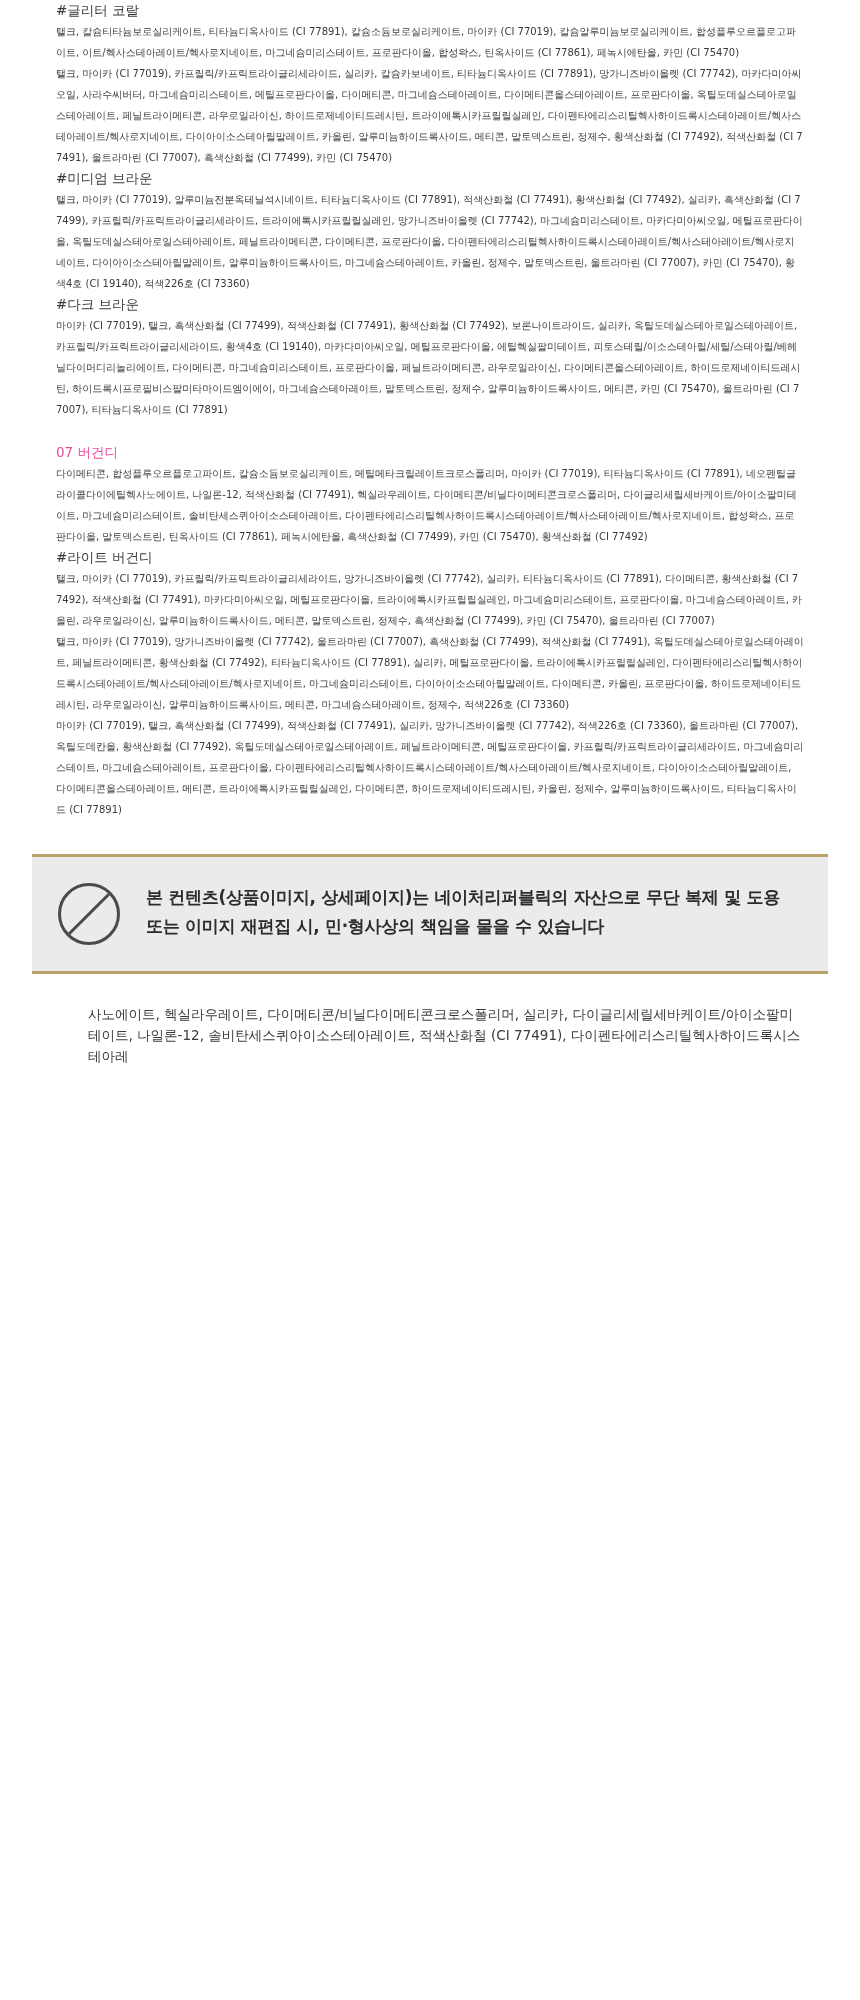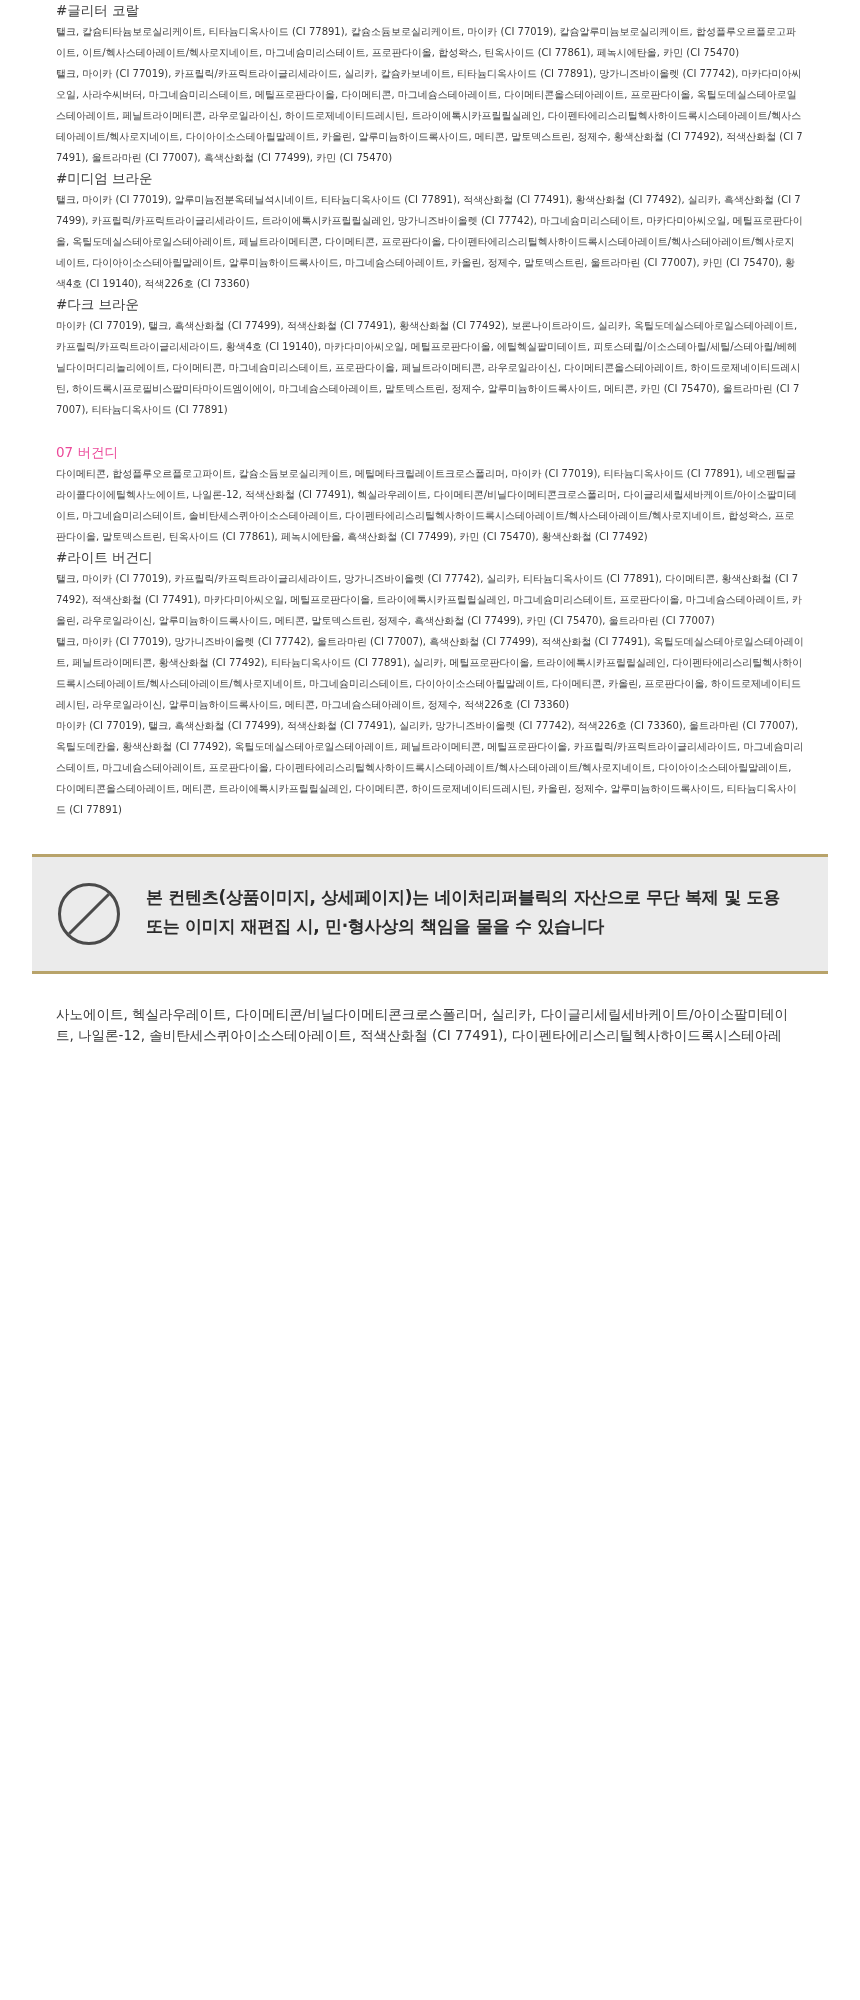--- a/index.html
+++ b/index.html
@@ -79,21 +79,21 @@
     transform: translate(-50%, -50%) rotate(-45deg);
   }
   .notice-text {
     font-size: 17px;
     line-height: 29px;
     color: #2b2b2b;
     font-weight: 700;
     letter-spacing: -0.3px;
   }
   .footer-text {
-    margin: 30px 56px 0 56px;
+    margin: 30px 56px 0 88px;
     font-size: 13.5px;
     line-height: 21px;
     color: #3a3a3a;
     word-break: break-all;
   }
 </style>
 </head>
 <body>
 
 <div class="page">

